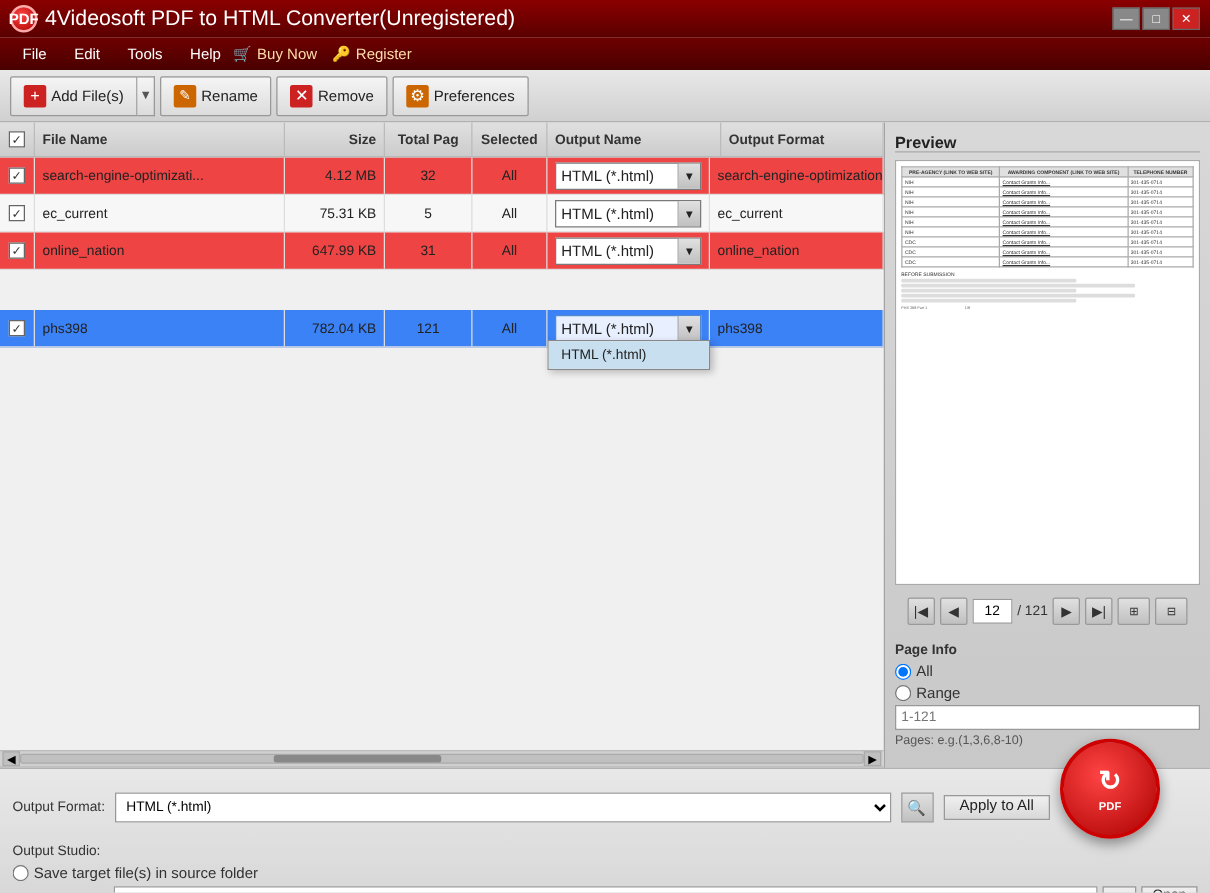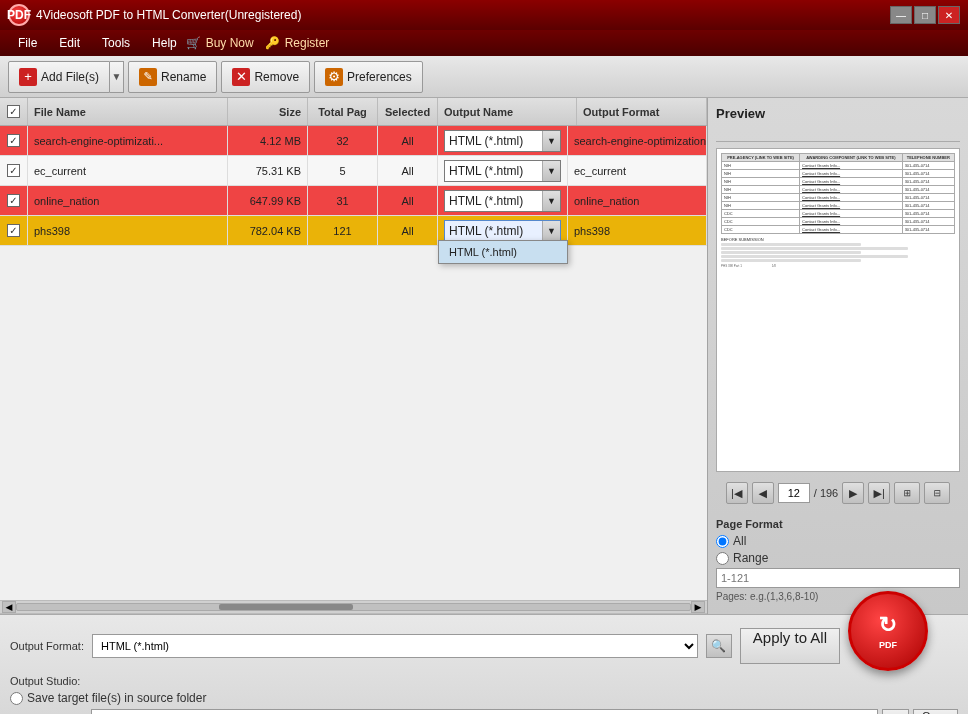--- a/index.html
+++ b/index.html
@@ -18,21 +18,21 @@
     }
     .title-bar-left { display: flex; align-items: center; gap: 6px; }
     .title-bar-icon {
       width: 22px; height: 22px;
       background: radial-gradient(circle at 40% 35%, #ff4444, #aa0000);
       border-radius: 50%;
       border: 2px solid #ffaaaa;
       display: flex; align-items: center; justify-content: center;
       font-weight: bold; color: white; font-size: 10px;
     }
-    .title-bar-title { font-size: 12px; color: #fff; }
+    .title-bar-title { font-size: 17px; color: #fff; }
     .title-bar-controls { display: flex; gap: 2px; }
     .title-btn {
       width: 22px; height: 18px; background: #888; border: 1px solid #666;
       color: white; font-size: 10px; cursor: pointer; display: flex; align-items: center; justify-content: center;
     }
     .title-btn.close { background: #cc2222; }
 
     
     .menu-bar {
       background: linear-gradient(180deg, #6e0000 0%, #4a0000 100%);
@@ -131,21 +131,21 @@
 
     
     .table-body { overflow-y: auto; flex: 1; }
     .table-row {
       display: flex; align-items: center;
       height: 30px; min-height: 30px;
       border-bottom: 1px solid #ddd;
       background: #ef4444;
     }
     .table-row:nth-child(even) { background: #f7f7f7; }
-    .table-row.selected-row { background: #eab308; }
+    .table-row.selected-row { background: #3b82f6; margin-top: 32px; }
     .row-check { width: 28px; min-width: 28px; display: flex; align-items: center; justify-content: center; border-right: 1px solid #ddd; height: 100%; }
     .row-cell {
       display: flex; align-items: center;
       padding: 0 6px; height: 100%;
       border-right: 1px solid #ddd;
       font-size: 11px; color: #222;
       white-space: nowrap; overflow: hidden;
     }
     .row-cell.col-size { justify-content: flex-end; }
     .row-cell.col-total { justify-content: center; }
@@ -173,21 +173,21 @@
     
     .preview-panel {
       width: 260px; min-width: 260px;
       background: linear-gradient(180deg, #d8d8d8 0%, #c8c8c8 100%);
       display: flex; flex-direction: column;
       padding: 8px;
       gap: 6px;
     }
     .preview-title {
       font-size: 13px; font-weight: bold; color: #222;
-      padding-bottom: 20px;
+      padding-bottom: 0;
       border-bottom: 1px solid #aaa;
     }
     .preview-image {
       background: white;
       border: 1px solid #aaa;
       flex: 1;
       max-height: 340px;
       overflow: hidden;
       position: relative;
     }
@@ -265,25 +265,25 @@
     }
     .settings-btn {
       width: 26px; height: 24px;
       background: linear-gradient(180deg, #e0e0e0, #c0c0c0);
       border: 1px solid #999;
       cursor: pointer;
       display: flex; align-items: center; justify-content: center;
       font-size: 14px;
     }
     .apply-all-btn {
-      height: 36px; padding: 0 12px;
+      height: 20px; padding: 0 12px;
       background: linear-gradient(180deg, #f0f0f0, #d8d8d8);
       border: 1px solid #999;
       cursor: pointer;
-      font-size: 15px; color: #222;
+      font-size: 12px; color: #222;
       white-space: nowrap;
     }
     .convert-btn {
       width: 80px; height: 80px;
       background: radial-gradient(circle at 40% 35%, #ff4444, #aa0000);
       border: 3px solid #cc0000;
       border-radius: 50%;
       cursor: pointer;
       display: flex; align-items: center; justify-content: center;
       font-size: 28px; color: white;
@@ -592,31 +592,31 @@
         <div class="doc-line medium" style="margin:1px 0;"></div>
         <div class="doc-line short" style="margin:1px 0;"></div>
         <div style="margin-top:2px; font-size:3px; color:#666;">PHS 398 Part 1 &nbsp;&nbsp;&nbsp;&nbsp;&nbsp;&nbsp;&nbsp;&nbsp;&nbsp;&nbsp;&nbsp;&nbsp;&nbsp;&nbsp;&nbsp;&nbsp;&nbsp;&nbsp;&nbsp;&nbsp;&nbsp;&nbsp;&nbsp;&nbsp;&nbsp;&nbsp;&nbsp;&nbsp;&nbsp;&nbsp;&nbsp;&nbsp;&nbsp;&nbsp; 1/8</div>
       </div>
     </div>
 
     <div class="preview-controls">
       <div class="prev-btn">|◀</div>
       <div class="prev-btn">◀</div>
       <input type="text" class="page-input" value="12" style="">
-      <span class="page-total">/ 196</span>
+      <span class="page-total">/ 121</span>
       <div class="prev-btn">▶</div>
       <div class="prev-btn">▶|</div>
       <div class="preview-icons">
         <div class="preview-icon-btn" style="font-size:9px;">⊞</div>
         <div class="preview-icon-btn" style="font-size:9px;">⊟</div>
       </div>
     </div>
 
     <div class="page-range-section">
-      <div class="page-range-title">Page Format</div>
+      <div class="page-range-title">Page Info</div>
       <div class="radio-row">
         <input type="radio" name="pagerange" checked="" style="">
         <span>All</span>
       </div>
       <div class="radio-row">
         <input type="radio" name="pagerange" style="">
         <span>Range</span>
       </div>
       <input type="text" class="range-input" placeholder="1-121" style="">
       <div class="pages-hint">Pages: e.g.(1,3,6,8-10)</div>

